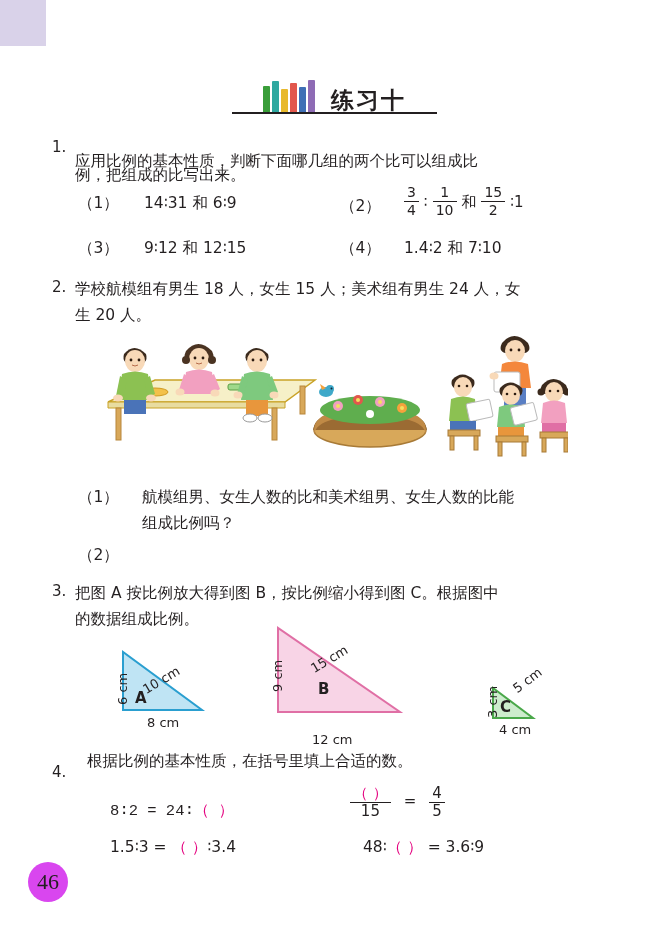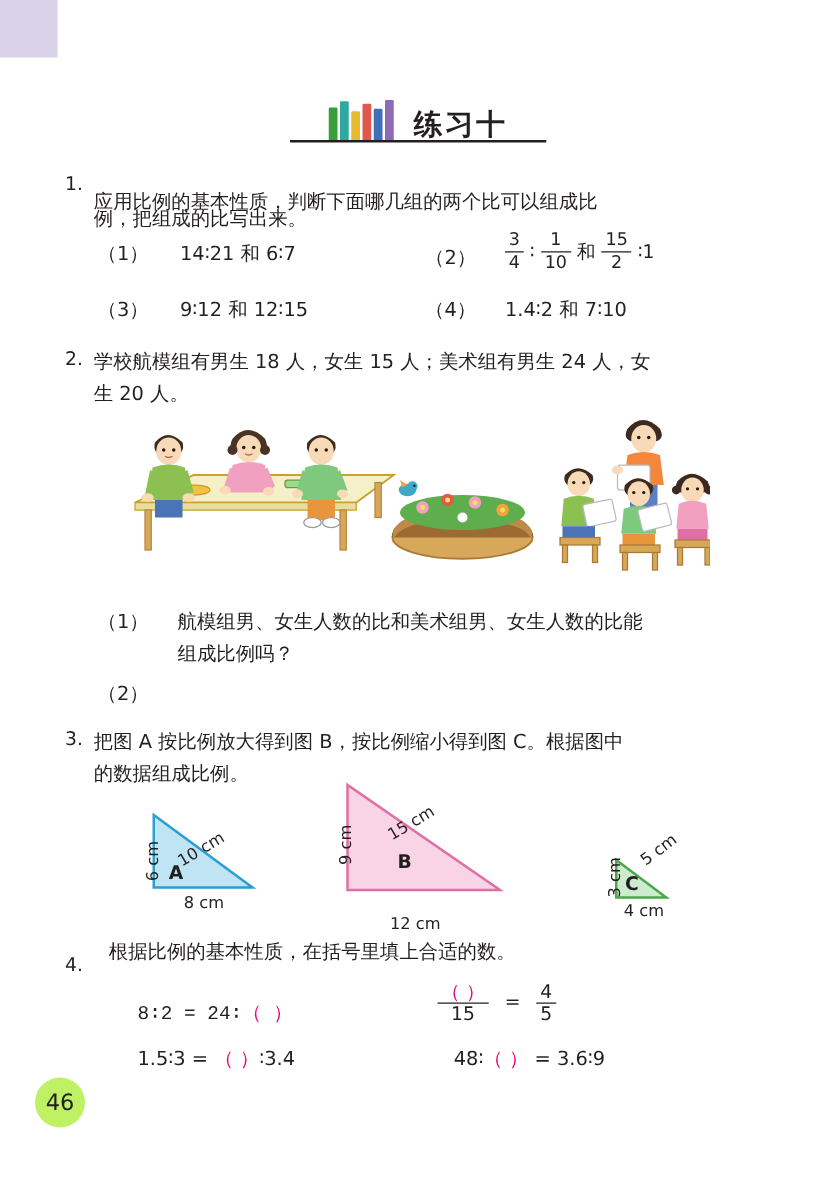--- a/index.html
+++ b/index.html
@@ -61,23 +61,24 @@
   .lbl{position:absolute;font-size:13px;color:#231f20;}
   .lbl.rot{transform:rotate(-90deg);transform-origin:left top;}
   .lbl.slant10{transform:rotate(-31deg);transform-origin:left top;}
   .lbl.slant15{transform:rotate(-31deg);transform-origin:left top;}
   .lbl.slant5{transform:rotate(-37deg);transform-origin:left top;}
   .figname{position:absolute;font-size:15px;font-weight:bold;}
 
   .pagenum{
     position:absolute;left:28px;top:862px;
     width:40px;height:40px;border-radius:50%;
-    background:#bef264;color:#231f20;
+    background:#d946ef;color:#231f20;
     display:flex;align-items:center;justify-content:center;
-    font-size:18px;
+    font-size:22px;
+    font-family:Liberation Serif, serif;
   }
 </style>
 </head>
 <body>
 
 <div class="page">
 
   <div class="corner-band"></div>
 
   <div class="header">
@@ -91,21 +92,21 @@
     </div>
     <div class="title">练习十</div>
   </div>
   <div class="title-rule"></div>
 
   <div class="qnum" style="left:52px;top:138px;">1.</div>
   <div class="q" style="left:75px;top:148px;">应用比例的基本性质，判断下面哪几组的两个比可以组成比</div>
   <div class="q" style="left:75px;top:162px;">例，把组成的比写出来。</div>
 
   <div class="sub" style="left:78px;top:193px;">（1）</div>
-  <div class="sub" style="left:144px;top:193px;">14∶21 和 6∶7</div>
+  <div class="sub" style="left:144px;top:193px;">14∶31 和 6∶9</div>
 
   <div class="sub" style="left:78px;top:238px;">（3）</div>
   <div class="sub" style="left:144px;top:238px;">9∶12 和 12∶15</div>
 
   <div class="sub" style="left:340px;top:196px;">（2）</div>
   <div class="sub" style="left:404px;top:185px;">
     <span class="frac">
       <span class="n">3</span>
       <span class="bar"></span>
       <span class="d">4</span>

